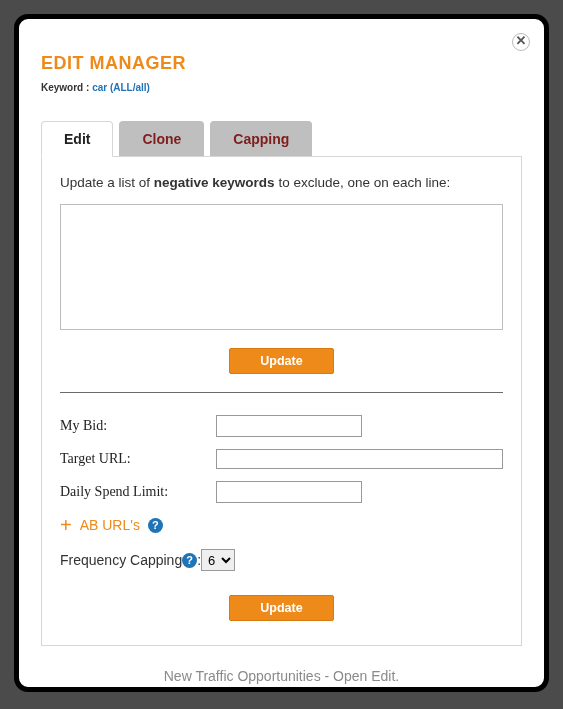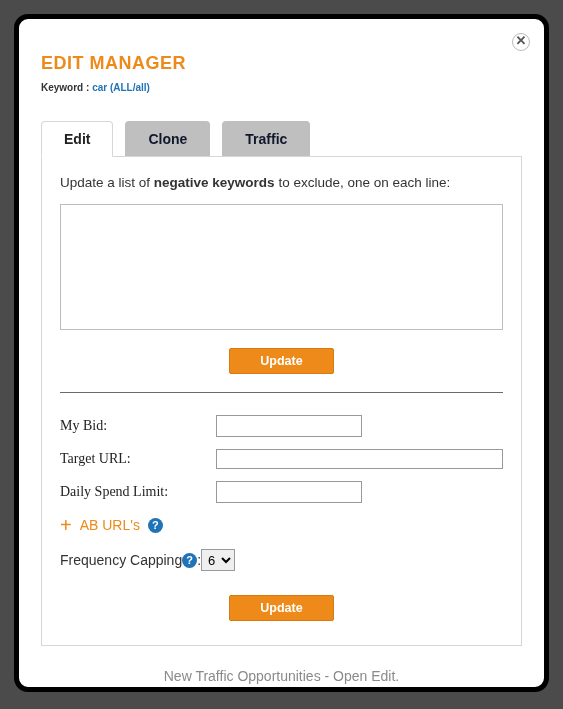--- a/index.html
+++ b/index.html
@@ -52,30 +52,30 @@
     color: #333;
     margin-bottom: 28px;
   }
   .keyword-line .kw-link {
     color: #1f73b7;
     font-weight: 700;
     cursor: pointer;
   }
   .tabs {
     display: flex;
-    gap: 12px;
+    gap: 6px;
   }
   .tab {
     padding: 9px 22px;
     border-radius: 4px 4px 0 0;
     font-size: 14px;
     font-weight: 600;
     cursor: pointer;
     background: #bfbfbf;
-    color: #0f172a;
+    color: #7f1d1d;
     border: 1px solid #bfbfbf;
     border-bottom: none;
   }
   .tab.active {
     background: #fff;
     color: #222;
     border: 1px solid #d6d6d6;
     border-bottom: 1px solid #fff;
     position: relative;
     z-index: 2;
@@ -204,21 +204,21 @@
 
   <div class="title">EDIT MANAGER</div>
 
   <div class="keyword-line">
     <span>Keyword : </span><span class="kw-link">car (ALL/all)</span>
   </div>
 
   <div class="tabs">
     <div class="tab active">Edit</div>
     <div class="tab">Clone</div>
-    <div class="tab">Traffic</div>
+    <div class="tab">Capping</div>
   </div>
 
   <div class="panel">
 
     <div class="instr">
       <span>Update a list of </span><span class="bold">negative keywords</span><span> to exclude, one on each line:</span>
     </div>
 
     <textarea class="neg" style=""></textarea>
 

